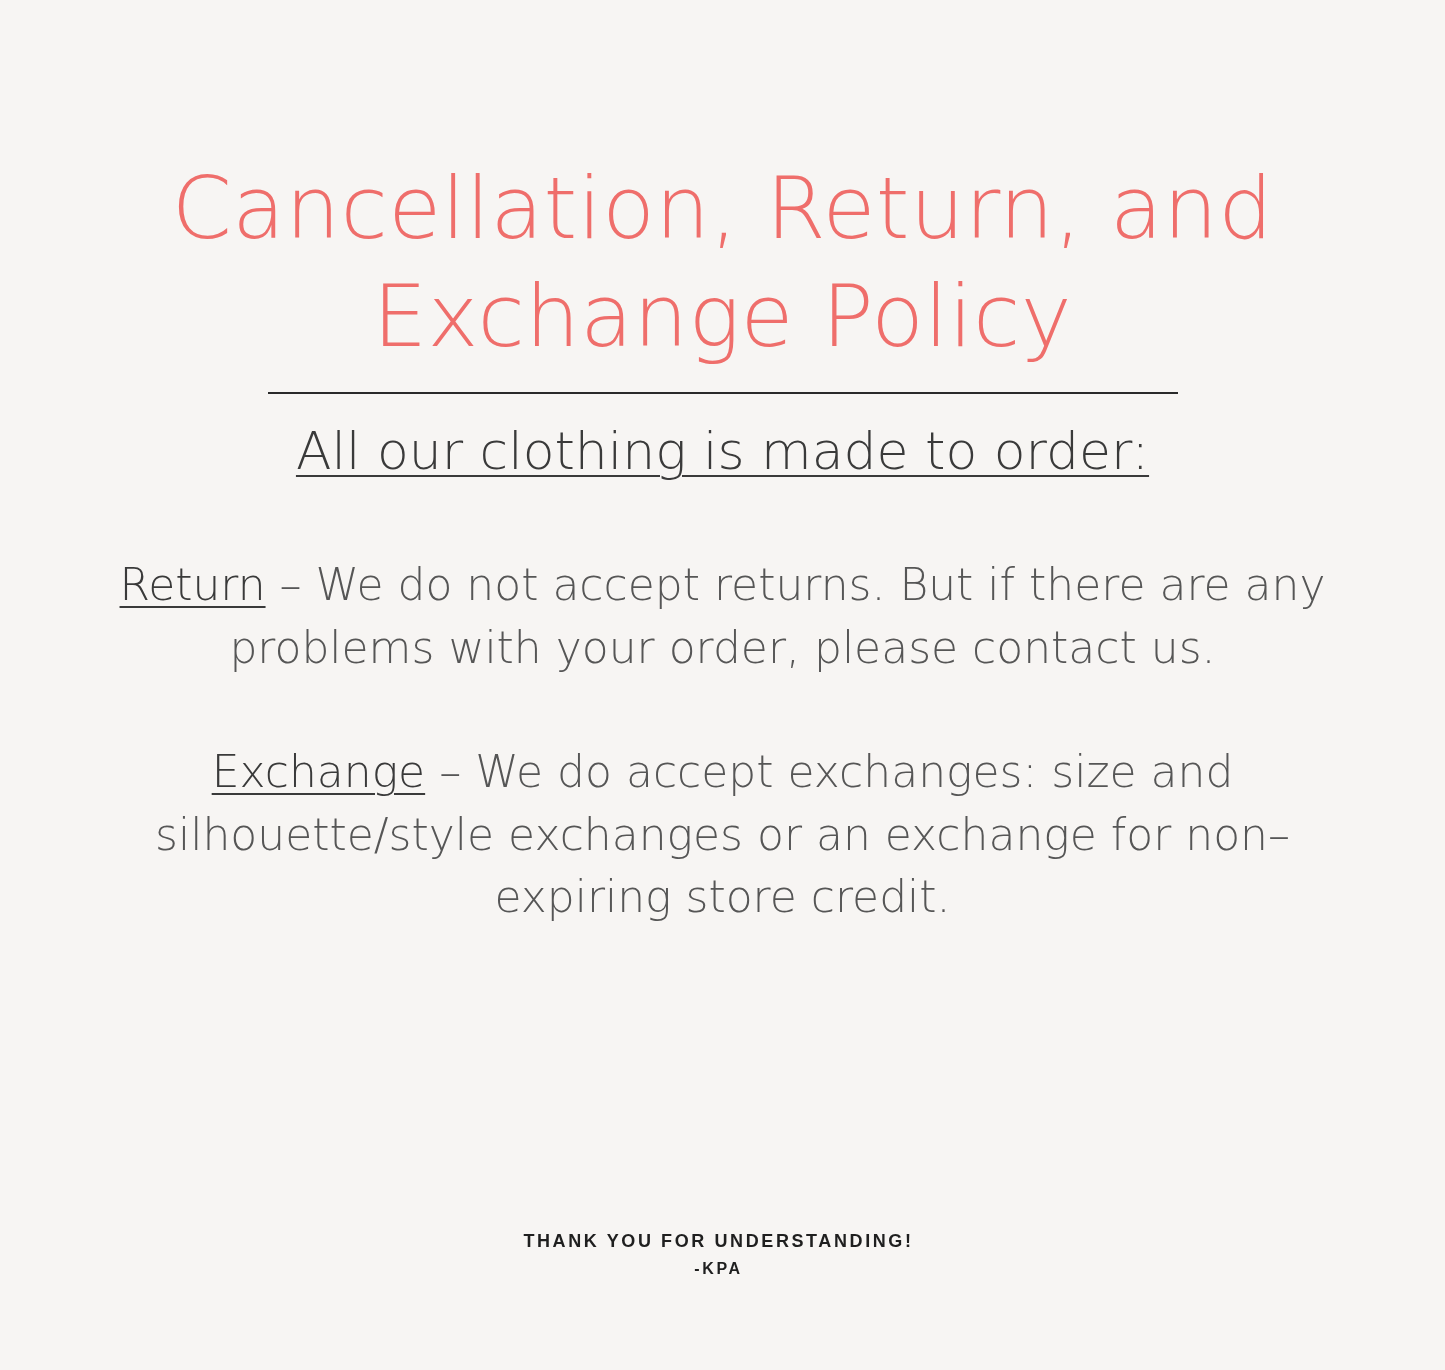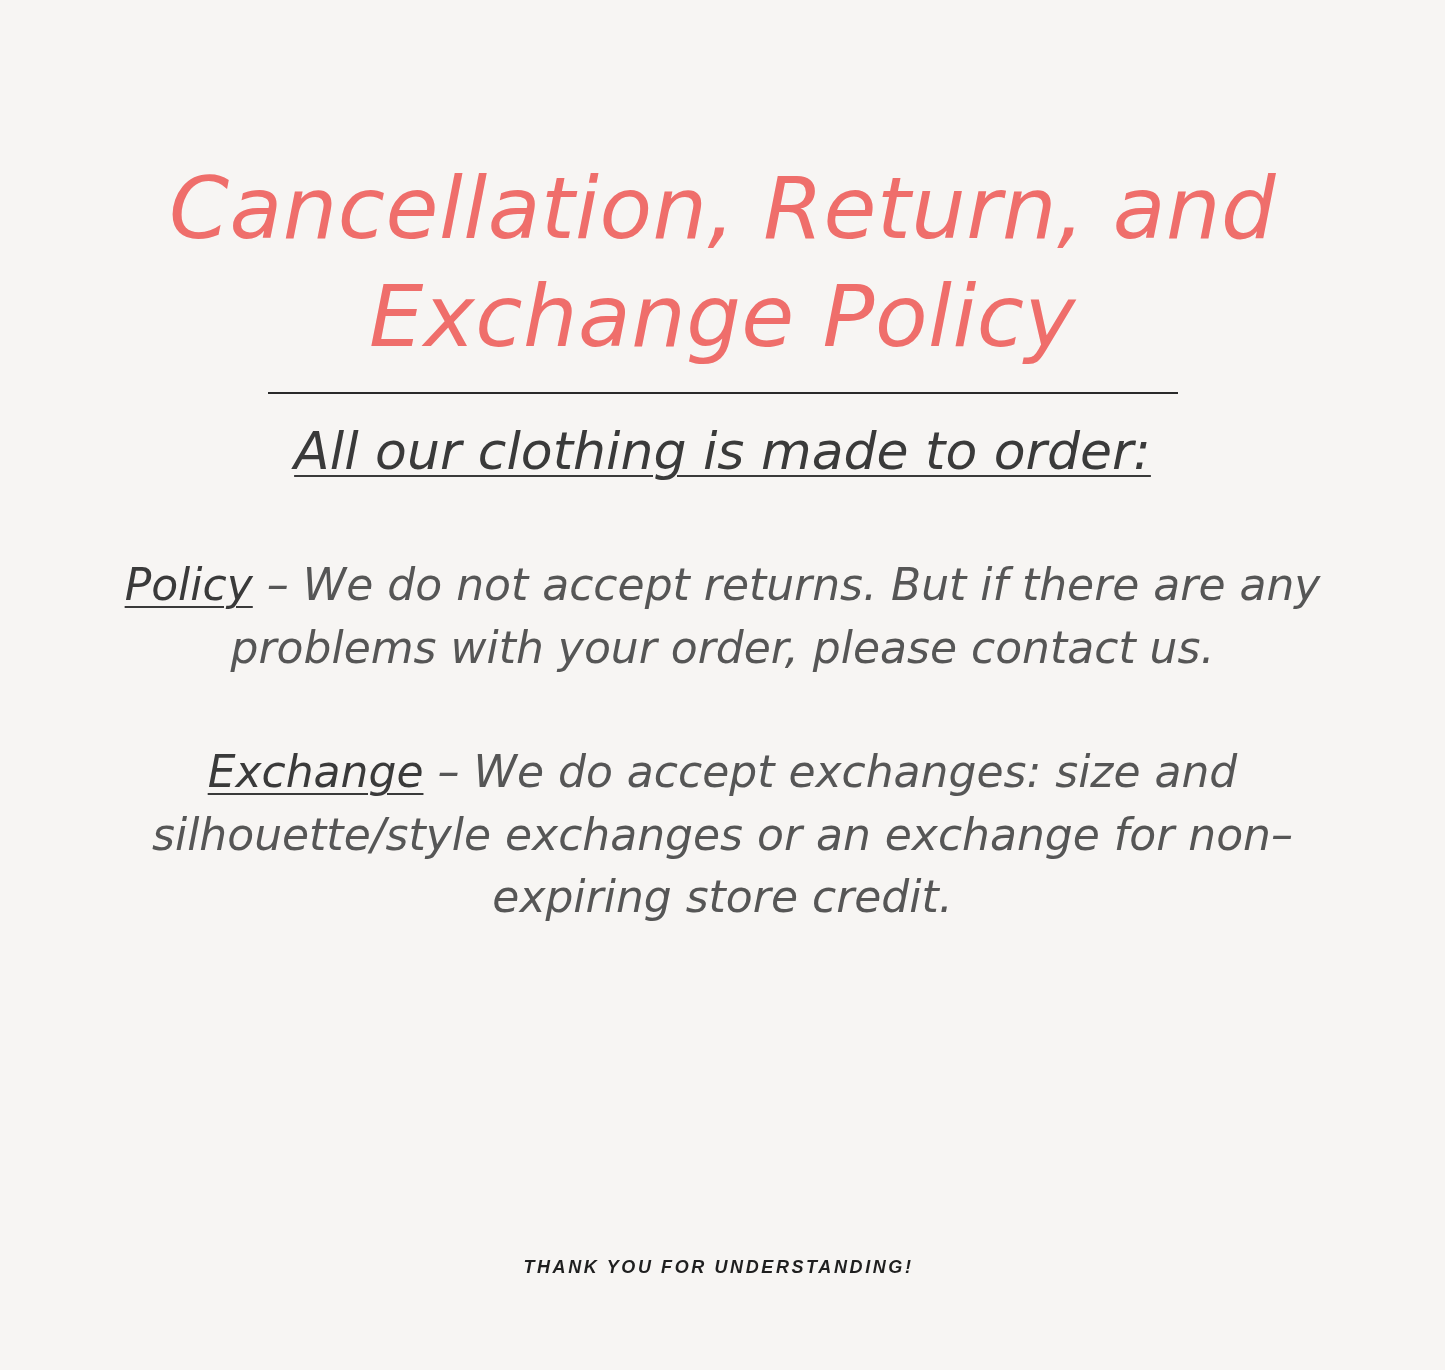--- a/index.html
+++ b/index.html
@@ -12,21 +12,20 @@
     background: #f7f5f3;
     font-family: "Liberation Sans", sans-serif;
     overflow: hidden;
   }
   .page {
     position: relative;
     width: 1445px;
     height: 1370px;
     box-sizing: border-box;
     background: #f7f5f3;
-    font-style: italic;
   }
 
   .title {
     margin: 0;
     padding: 155px 120px 0 120px;
     text-align: center;
     color: #ef6e6b;
     font-family: "DejaVu Sans", sans-serif;
     font-weight: 300;
     font-size: 86px;
@@ -112,23 +111,24 @@
 
   <h1 class="title">Cancellation, Return, and Exchange Policy</h1>
 
   <div class="divider"></div>
 
   <h2 class="subtitle"><span class="u">All our clothing is made to order:</span></h2>
 
   <div class="body-block">
 
 
-    <p class="para"><span class="term">Policy</span><span> – </span><span>We do not accept returns. But if there are any problems with your order, please contact us.</span></p>
+    <p class="para"><span class="term">Return</span><span> – </span><span>We do not accept returns. But if there are any problems with your order, please contact us.</span></p>
 
     <p class="para"><span class="term">Exchange</span><span> – </span><span>We do accept exchanges: size and silhouette/style exchanges or an exchange for non–expiring store credit.</span></p>
 
   </div>
 
   <div class="footer">
     <p class="footer-line1">THANK YOU FOR UNDERSTANDING!</p>
+    <p class="footer-line2">-KPA</p>
   </div>
 
 </div>
 
 </body></html>

